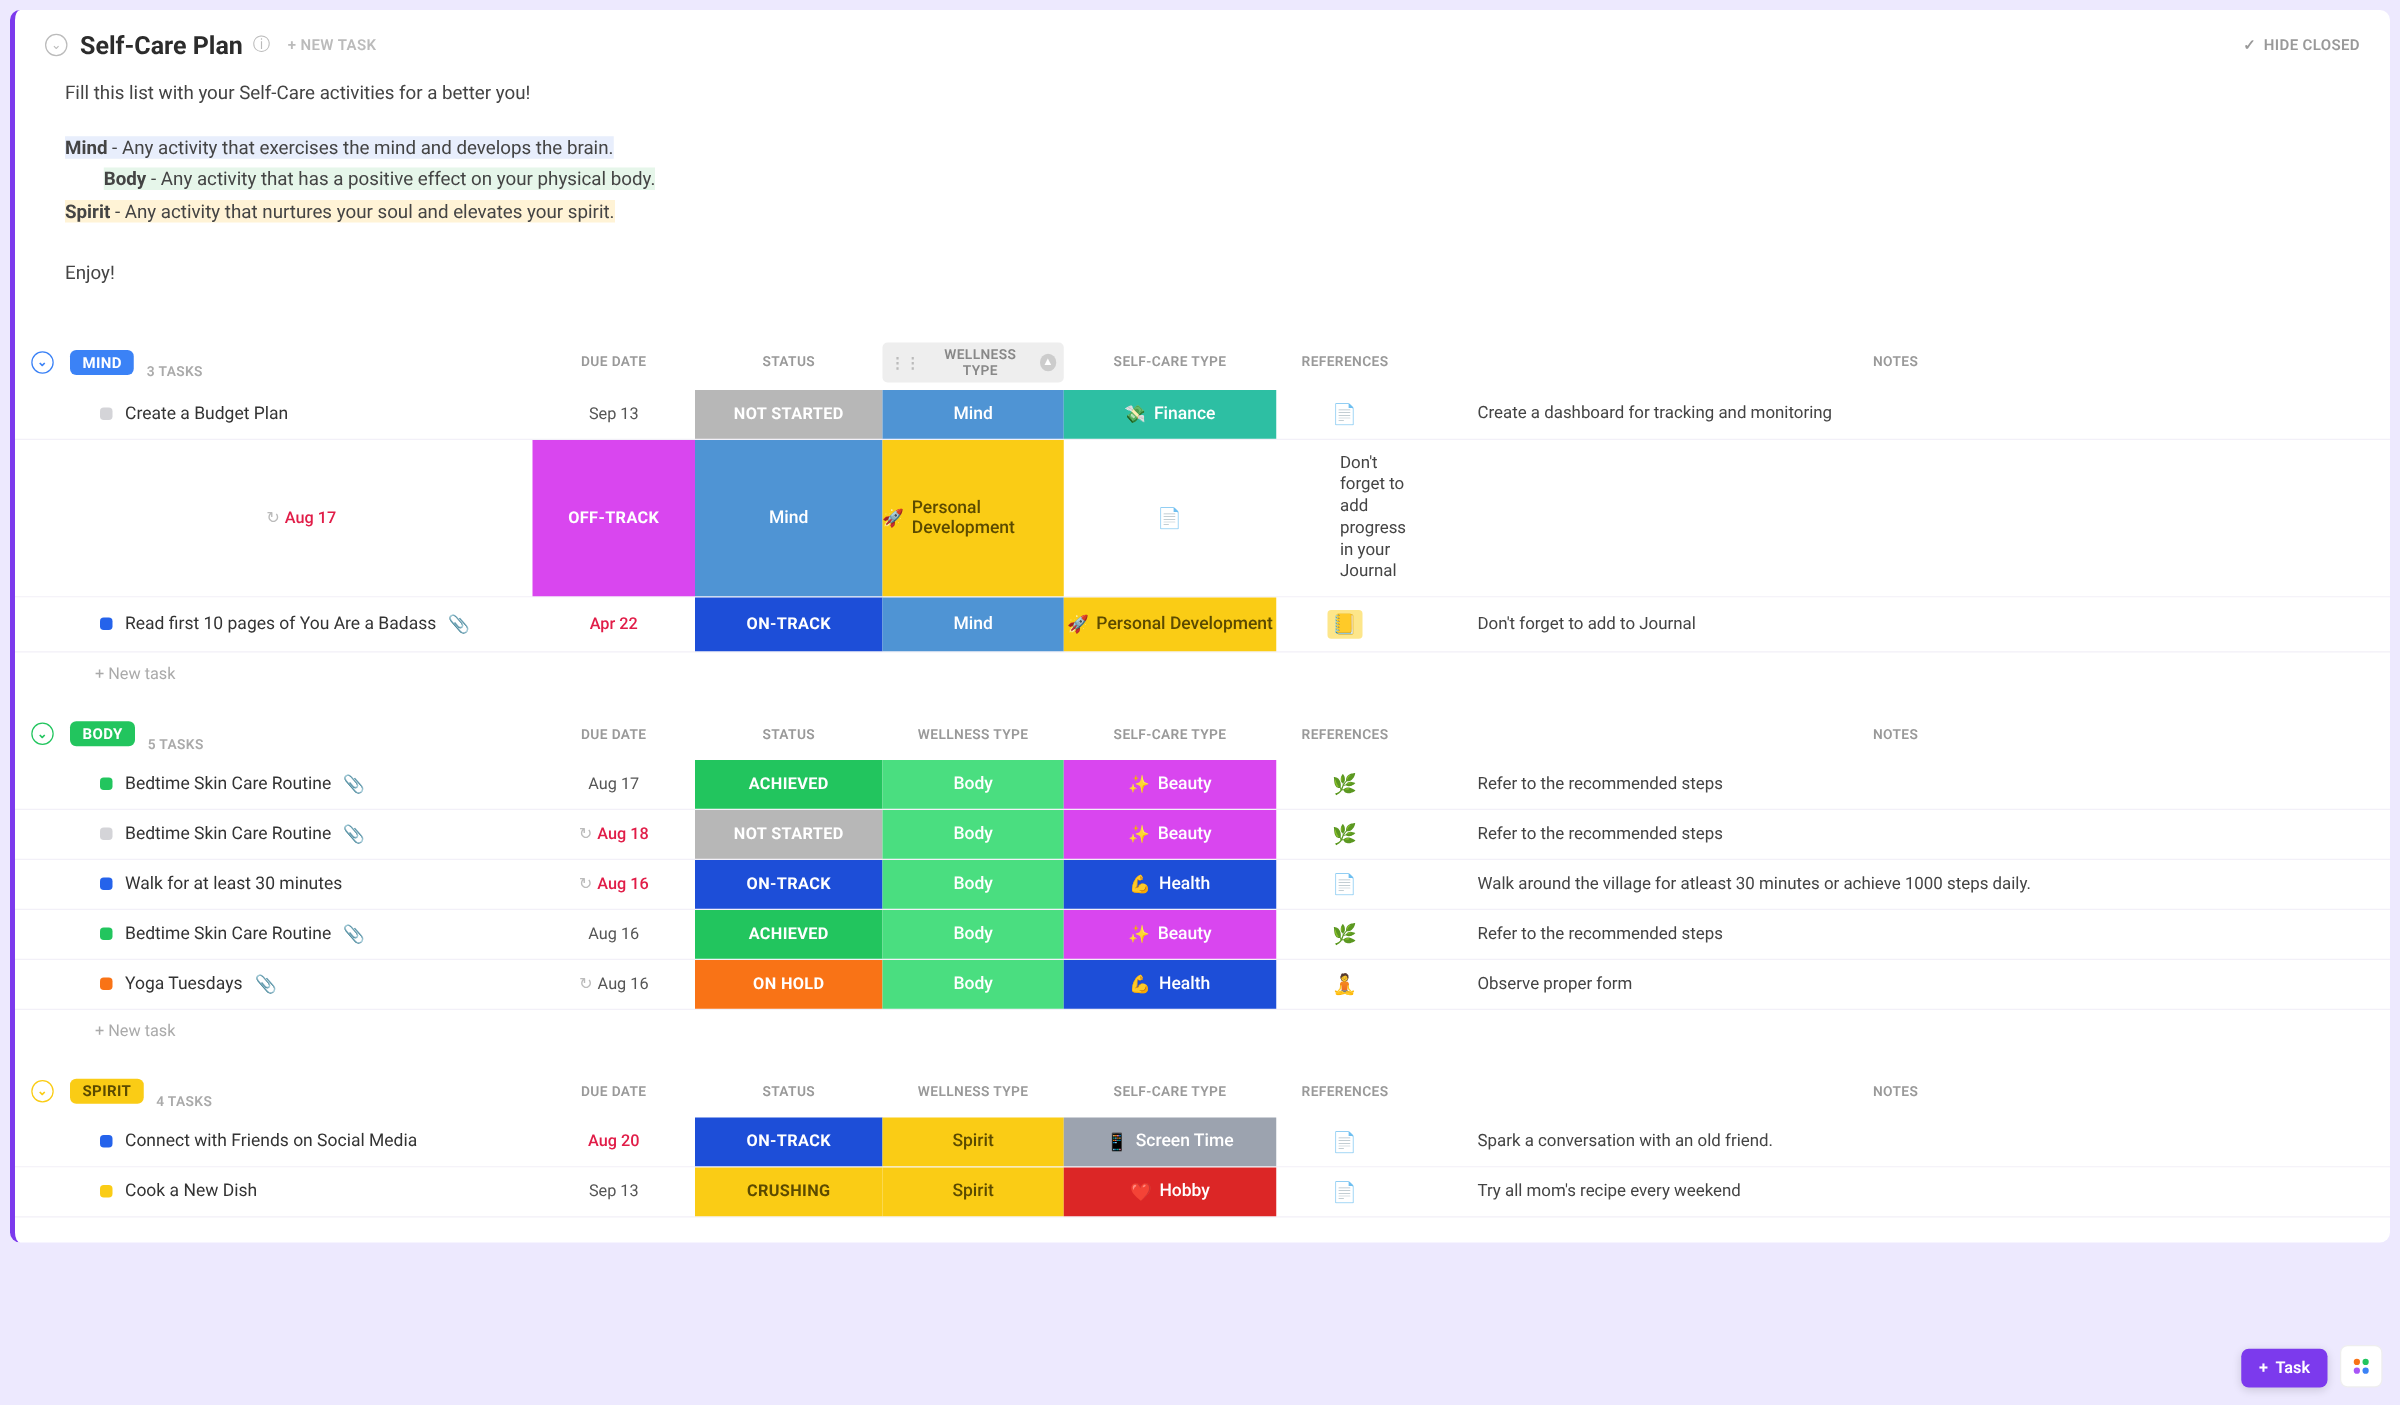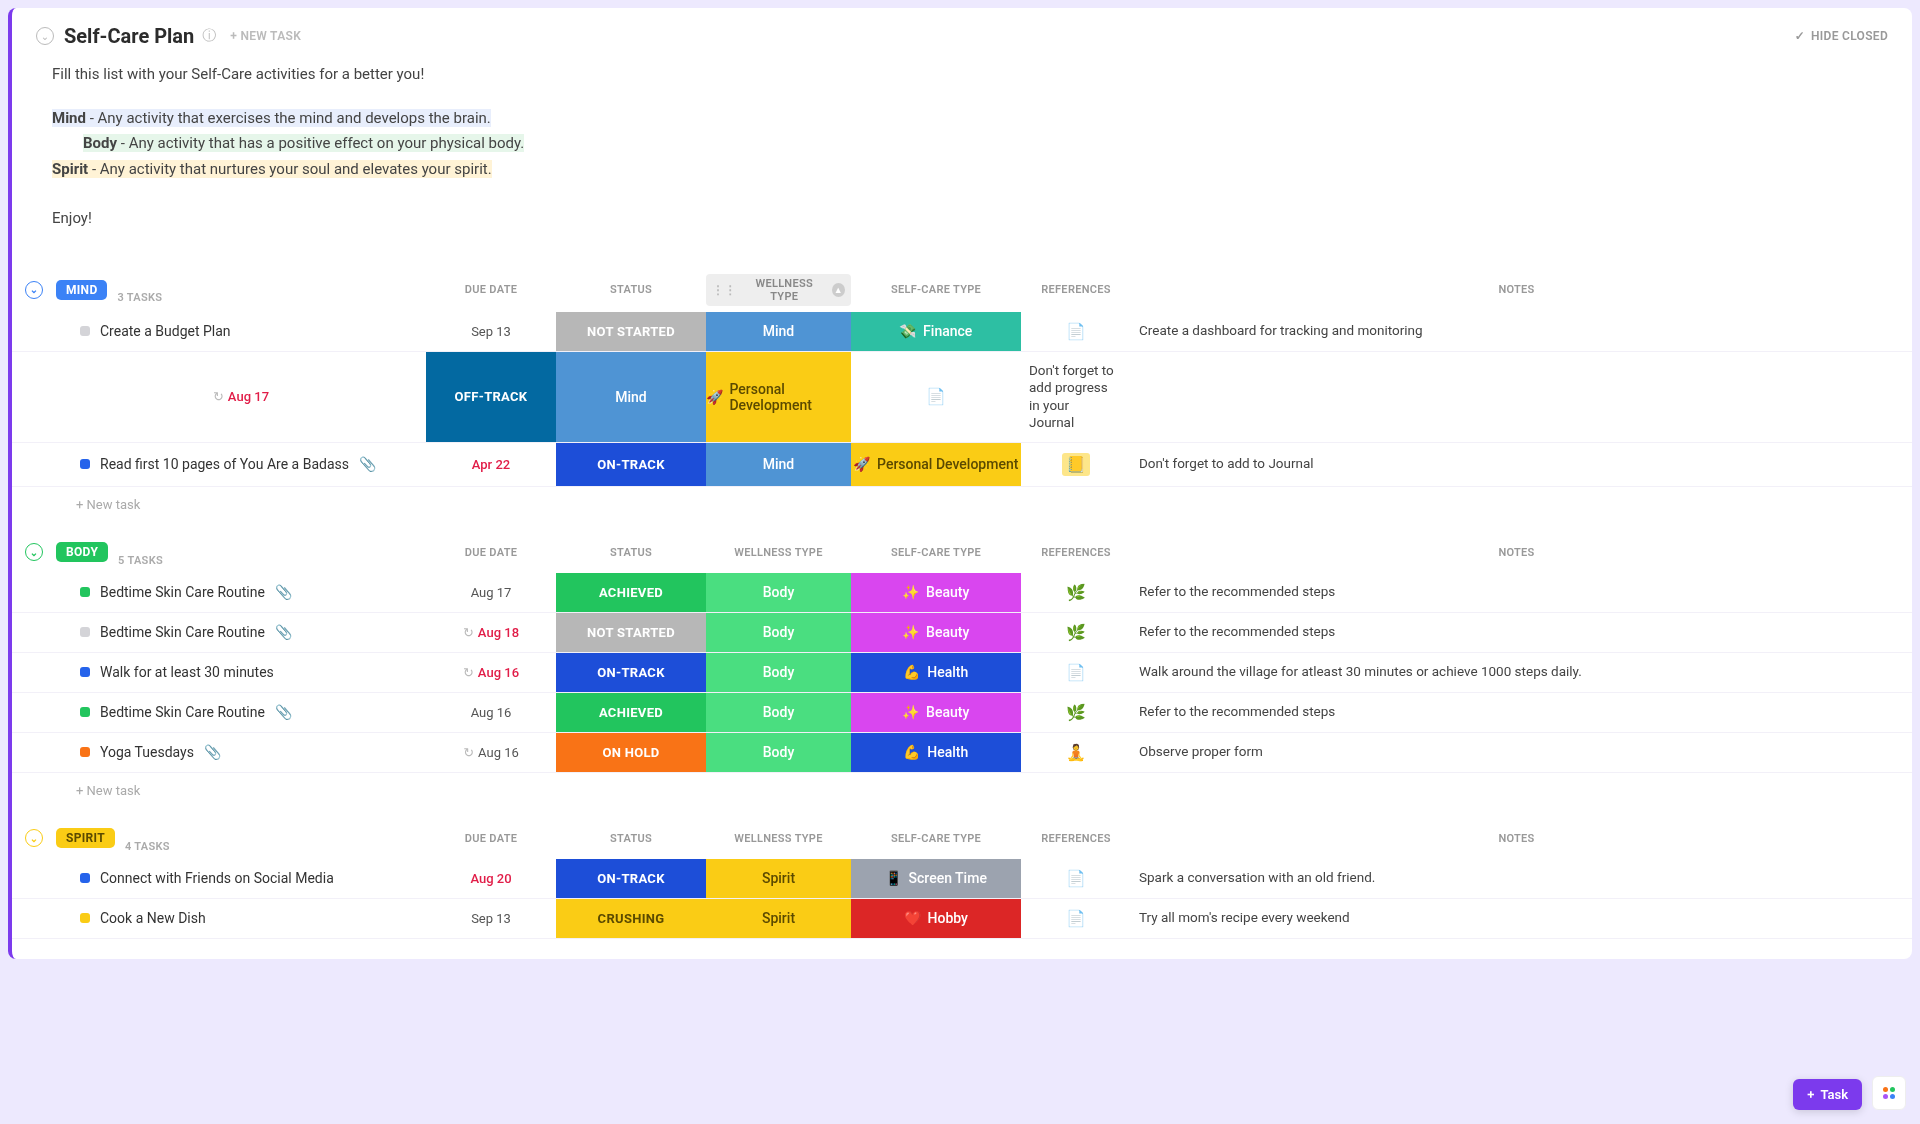--- a/index.html
+++ b/index.html
@@ -103,21 +103,21 @@
 
 .due { font-size: 13px; color:#555; }
 .due.red { color:#e11d48; font-weight:500; }
 .recur-icon { color:#bbb; margin-right:4px; font-size:13px;}
 
 .status-pill {
   width: 100%; height: 100%; display:flex; align-items:center; justify-content:center;
   font-weight:700; font-size:13px; color:#fff; letter-spacing:0.3px;
 }
 .status-notstarted { background:#b7b7b7; }
-.status-offtrack { background:#0369a1; }
+.status-offtrack { background:#d946ef; }
 .status-ontrack { background:#1d4ed8;text-align:right; }
 .status-achieved { background:#22c55e; }
 .status-onhold { background:#f97316; }
 .status-crushing { background:#facc15; color:#5b4a00; }
 
 .wellness-pill {
   width:100%; height:100%; display:flex; align-items:center; justify-content:center;
   font-weight:500; font-size:14px; color:#fff;
 }
 .well-mind { background:#4f94d4; }
@@ -133,21 +133,21 @@
 .care-beauty { background:#d946ef; }
 .care-health { background:#1d4ed8; }
 .care-screen { background:#9ca3af; }
 .care-hobby { background:#dc2626; }
 
 .ref-cell { justify-content:center; }
 .ref-icon { font-size:16px; }
 .ref-doc { color:#bbb; }
 .ref-note { background:#fde68a; padding:2px 4px; border-radius:3px; }
 
-.notes-cell { font-size: 13.5px; color:#444; padding-right:16px; line-height:1.3; }
+.notes-cell { font-size: 13.5px; color:#444; padding-right:16px; line-height:1.3;margin-left:43px; }
 
 .new-task-row { padding: 10px 0 4px 64px; color:#aaa; font-size:13px; cursor:pointer; }
 
 .float-task-btn {
   position: fixed; bottom: 14px; right: 58px;
   background:#7c3aed; color:#fff; border-radius:6px;
   padding:8px 14px; font-weight:600; font-size:13px;
   display:flex; align-items:center; gap:6px; cursor:pointer;
   box-shadow: 0 2px 8px rgba(0,0,0,0.15);
 }

